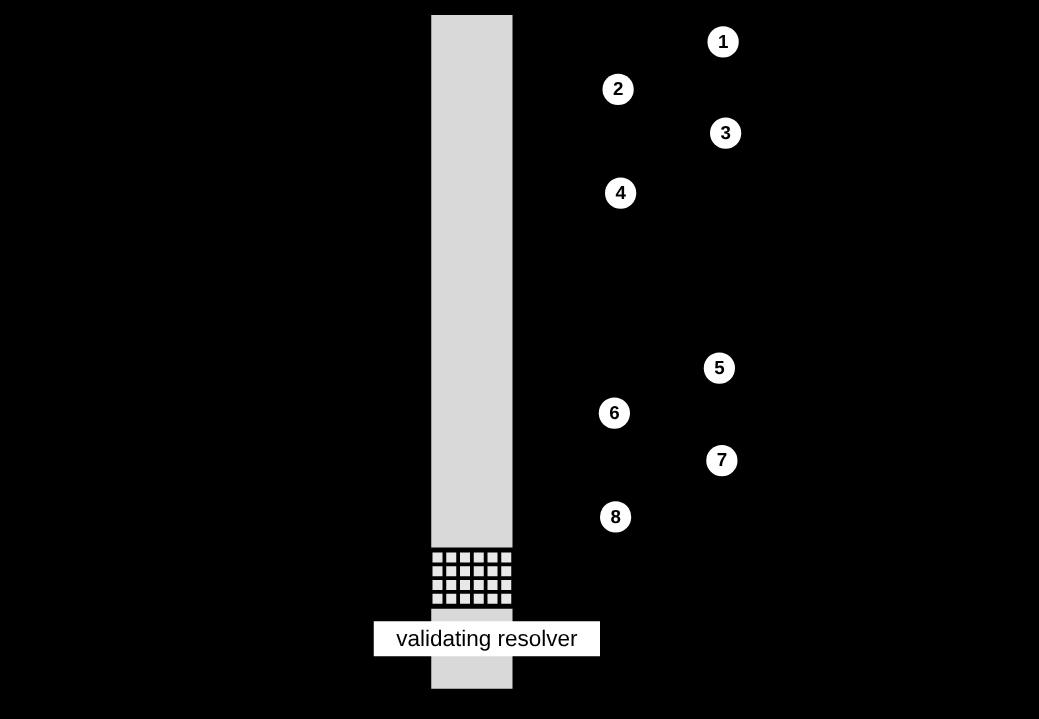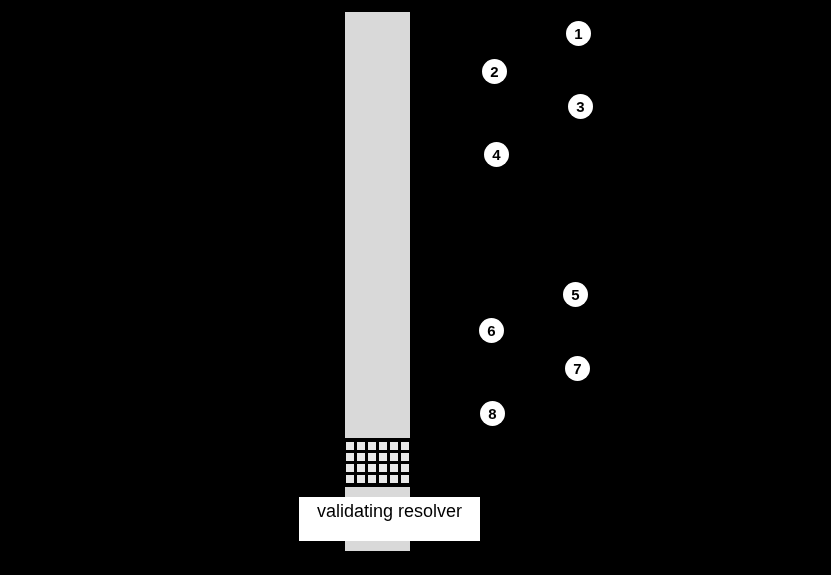--- a/index.html
+++ b/index.html
@@ -52,21 +52,21 @@
     height: 64px;
     background: #d9d9d9;
   }
 
   
   .resolver-label {
     position: absolute;
     left: 299px;
     top: 497px;
     width: 181px;
-    height: 44px;
+    height: 28px;
     background: #ffffff;
     color: #000000;
     font-size: 18px;
     line-height: 28px;
     text-align: center;
     white-space: nowrap;
   }
 
   
   .step {

